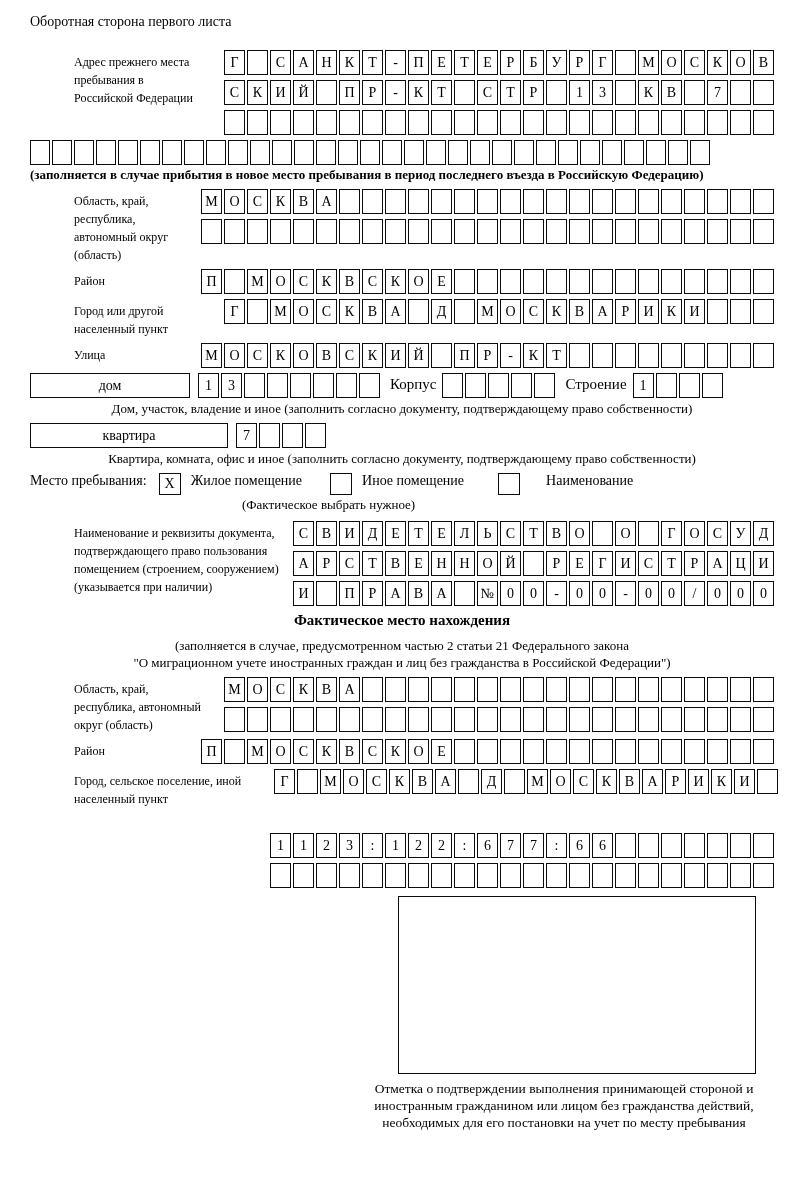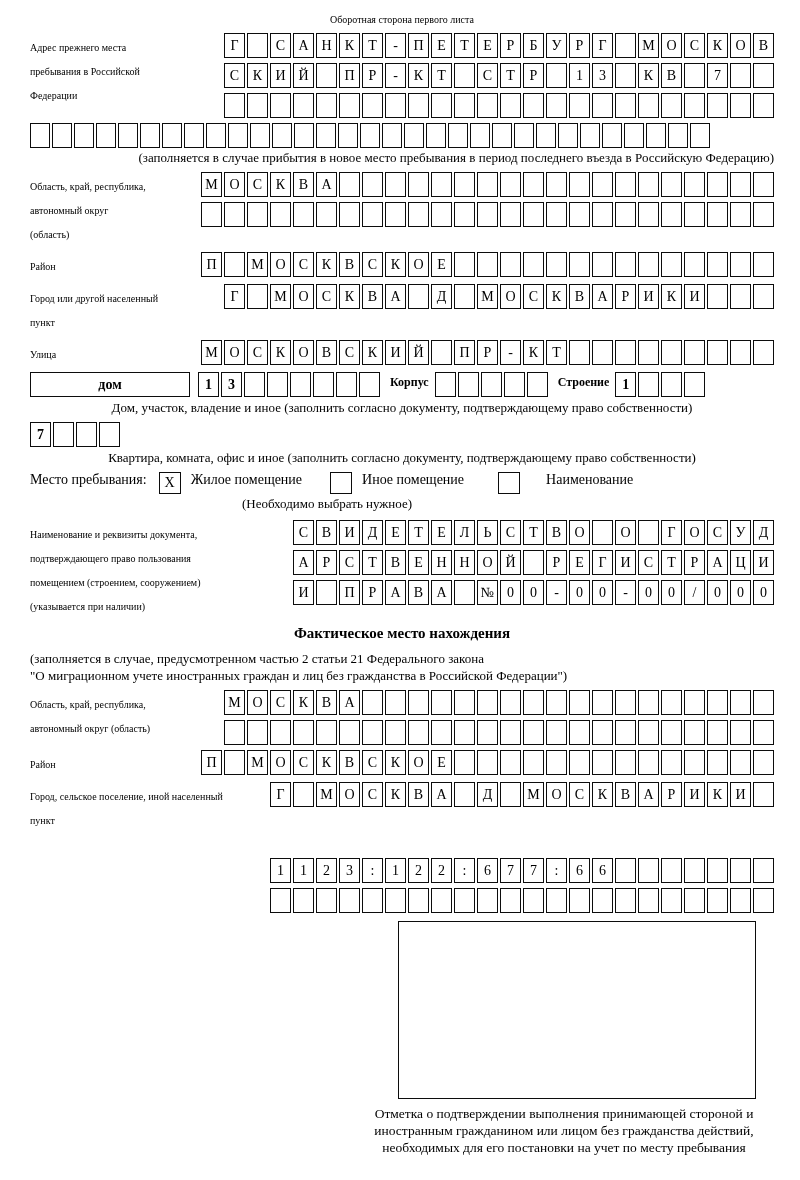--- a/index.html
+++ b/index.html
@@ -1,47 +1,47 @@
 <!DOCTYPE html>
 <html><head>
 <meta charset="utf-8">
 <style>
   html,body{margin:0;padding:0;background:#fff;}
   body{width:800px;height:1180px;overflow:hidden;color:#000;
        font-family:"Liberation Serif","DejaVu Serif",serif;}
   .page{padding:14px 26px 0 30px;}
-  .hdr{ text-align:center; font-size:10px; margin-bottom:8px;}
+  .hdr{ text-align:left; font-size:14px; margin-bottom:20px;}
   .row{display:flex; align-items:flex-start; margin-bottom:5px;}
-  .lbl{font-size:10px; line-height:24px; padding-top:3px;}
+  .lbl{font-size:12px; line-height:18px; padding-top:3px;margin-left:44px;}
   .lbl-w130{flex:0 0 130px;}
   .lbl-w120{flex:0 0 120px;}
   .lbl-w200{flex:0 0 200px;}
   .lbl-w215{flex:0 0 215px;}
   .cells{display:flex; gap:2px; margin-left:auto;}
   .cells .cell{flex:0 0 auto; width:19px; height:23px; border:1.5px solid #0c0c0c;
         display:flex;align-items:center;justify-content:center;
         font-size:14px; background:#fff;}
   .cells-sm .cell{width:18px;}
   .gridcol{display:flex; flex-direction:column; gap:5px; margin-left:auto;}
   .gridcol .cells{margin-left:0;}
   .caption{font-size:13px; line-height:16px; margin:2px 0 6px 0;text-align:center;}
-  .caption-c{text-align:right;}
+  .caption-c{text-align:left;font-weight:bold;}
   .h2title{text-align:center; font-weight:bold; font-size:15px; margin:8px 0 8px 0;}
   .boxfield{border:1.5px solid #0c0c0c; height:23px; display:flex; align-items:center;
         justify-content:center; font-size:14px; background:#fff;}
   .house-box{width:158px; margin-right:8px;}
   .flat-box{width:196px; margin-right:8px;}
-  .inline-lbl{font-size:12px; padding:3px 6px 0 10px;}
-  .hrow{display:flex; align-items:flex-start; margin-bottom:3px;font-weight:bold;}
+  .inline-lbl{font-size:15px; padding:3px 6px 0 10px;}
+  .hrow{display:flex; align-items:flex-start; margin-bottom:3px;}
   .hrow .cells{margin-left:0;}
   .chkrow{display:flex; margin:4px 0 2px 0; font-size:14px;}
   .checkbox{width:20px;height:20px;border:1.6px solid #0c0c0c; margin:0 10px 0 12px;
         display:flex;align-items:center;justify-content:center;font-size:14px;}
   .chknote{font-size:13px; margin:0 0 8px 212px;}
-  .factnote{text-align:left; font-size:13px; line-height:17px;}
+  .factnote{text-align:center; font-size:13px; line-height:17px;}
   .stamp-wrap{margin-top:8px;}
   .stamp-box{width:356px;height:176px;border:1.6px solid #0c0c0c;margin-left:auto;margin-right:18px;}
   .stamp-caption{width:420px; margin:6px 0 8px auto; margin-right:0; text-align:center;
         font-size:13.5px; line-height:17px;}
   .mt6{margin-top:6px;}
 </style>
 </head>
 <body>
 
 <div class="page">
@@ -343,39 +343,40 @@
     <div class="cells">
         <div class="cell">1</div>
         <div class="cell"></div>
         <div class="cell"></div>
         <div class="cell"></div>
       </div>
   </div>
   <div class="caption">Дом, участок, владение и иное (заполнить согласно документу, подтверждающему право собственности)</div>
 
   <div class="hrow">
+    <div class="boxfield flat-box">квартира</div>
     <div class="cells">
         <div class="cell">7</div>
         <div class="cell"></div>
         <div class="cell"></div>
         <div class="cell"></div>
       </div>
   </div>
   <div class="caption">Квартира, комната, офис и иное (заполнить согласно документу, подтверждающему право собственности)</div>
 
   <div class="chkrow">
     <span>Место пребывания:</span>
     <span class="checkbox">X</span>
     <span>Жилое помещение</span>
     <span class="checkbox" style="margin-left:28px;"></span>
     <span>Иное помещение</span>
     <span class="checkbox" style="margin-left:34px;"></span>
     <span style="margin-left:16px;">Наименование</span>
   </div>
-  <div class="chknote">(Необходимо выбрать нужное)</div>
+  <div class="chknote">(Фактическое выбрать нужное)</div>
 
   <div class="row">
     <div class="lbl lbl-w215">Наименование и реквизиты документа, подтверждающего право пользования помещением (строением, сооружением) (указывается при наличии)</div>
     <div class="gridcol">
       <div class="cells">
           <div class="cell">С</div>
           <div class="cell">В</div>
           <div class="cell">И</div>
           <div class="cell">Д</div>
           <div class="cell">Е</div>

